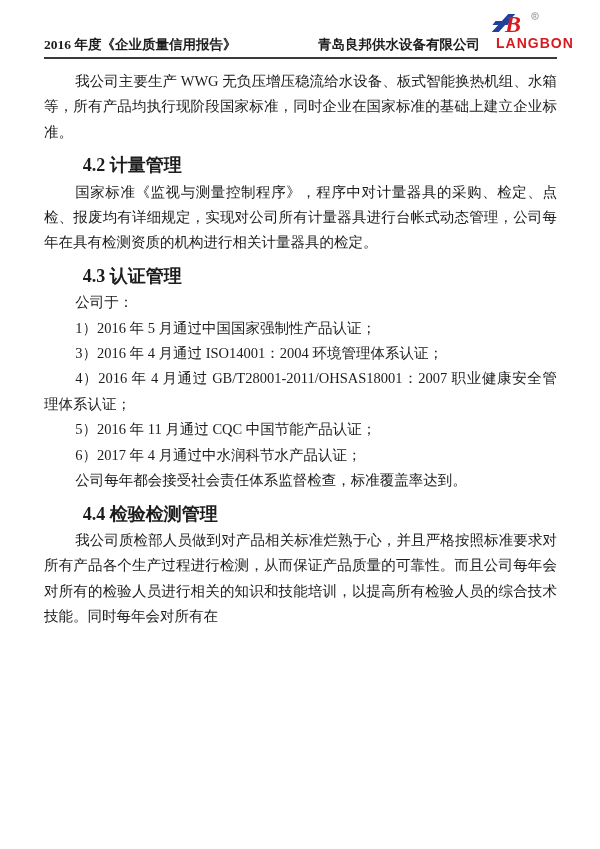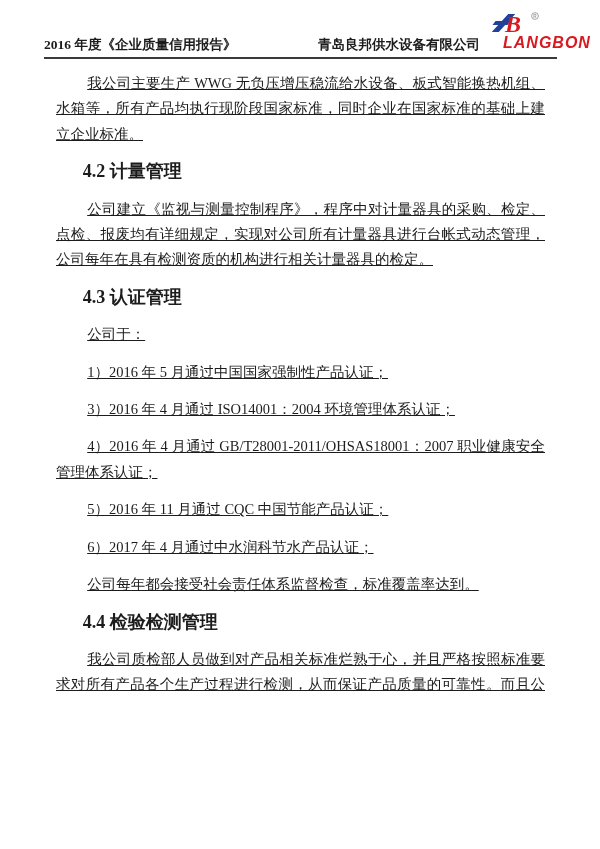--- a/index.html
+++ b/index.html
@@ -22,35 +22,35 @@
     border-bottom:2px solid var(--rule,#3a3a3a);
     padding-bottom:3px;
     font-weight:bold;
     font-size:13.5px;
     line-height:18px;
     white-space:nowrap;
   }
   .header-right{display:inline-flex;align-items:flex-start;}
   .logo-block{position:relative;display:inline-block;margin-left:7px;width:70px;height:15px;}
   .logo-text{
-    position:absolute;left:16px;bottom:-1px;
+    position:absolute;left:9px;bottom:-1px;
     color:var(--logo-red,#d71920);
     font-family:"Liberation Sans","DejaVu Sans",sans-serif;
-    font-style:italic;font-weight:bold;
-    font-size:16px;letter-spacing:1px;
+    font-weight:bold;
+    font-size:14px;letter-spacing:1px;
   }
   .logo-mark{position:absolute;right:8px;bottom:14px;width:62px;height:26px;}
   
   .doc-body{
     margin-top:10px;
     font-size:14.5px;
     line-height:25.4px;
     text-align:justify;
   }
-  .doc-body p{margin:12px;text-indent:2.15em;text-decoration:underline;}
+  .doc-body p{margin:0;text-indent:2.15em;}
   .doc-body h2{
     font-size:18px;
     font-weight:bold;
     margin:8px 0 1px 0;
     text-indent:2.15em;
     line-height:25.4px;
   }
   .faint-mark{
     position:absolute;left:314px;top:802px;
     color:#cccccc;font-size:10px;line-height:10px;
@@ -82,21 +82,21 @@
         </span>
       </span>
     </div>
   </header>
 
   <main class="doc-body">
 
     <p>我公司主要生产 WWG 无负压增压稳流给水设备、板式智能换热机组、水箱等，所有产品均执行现阶段国家标准，同时企业在国家标准的基础上建立企业标准。</p>
 
     <h2>4.2 计量管理</h2>
-    <p>公司建立《监视与测量控制程序》，程序中对计量器具的采购、检定、点检、报废均有详细规定，实现对公司所有计量器具进行台帐式动态管理，公司每年在具有检测资质的机构进行相关计量器具的检定。</p>
+    <p>国家标准《监视与测量控制程序》，程序中对计量器具的采购、检定、点检、报废均有详细规定，实现对公司所有计量器具进行台帐式动态管理，公司每年在具有检测资质的机构进行相关计量器具的检定。</p>
 
     <h2>4.3 认证管理</h2>
     <p>公司于：</p>
     <p>1）2016 年 5 月通过中国国家强制性产品认证；</p>
     <p>3）2016 年 4 月通过 ISO14001：2004 环境管理体系认证；</p>
     <p>4）2016 年 4 月通过 GB/T28001-2011/OHSAS18001：2007 职业健康安全管理体系认证；</p>
     <p>5）2016 年 11 月通过 CQC 中国节能产品认证；</p>
     <p>6）2017 年 4 月通过中水润科节水产品认证；</p>
     <p>公司每年都会接受社会责任体系监督检查，标准覆盖率达到。</p>
 

